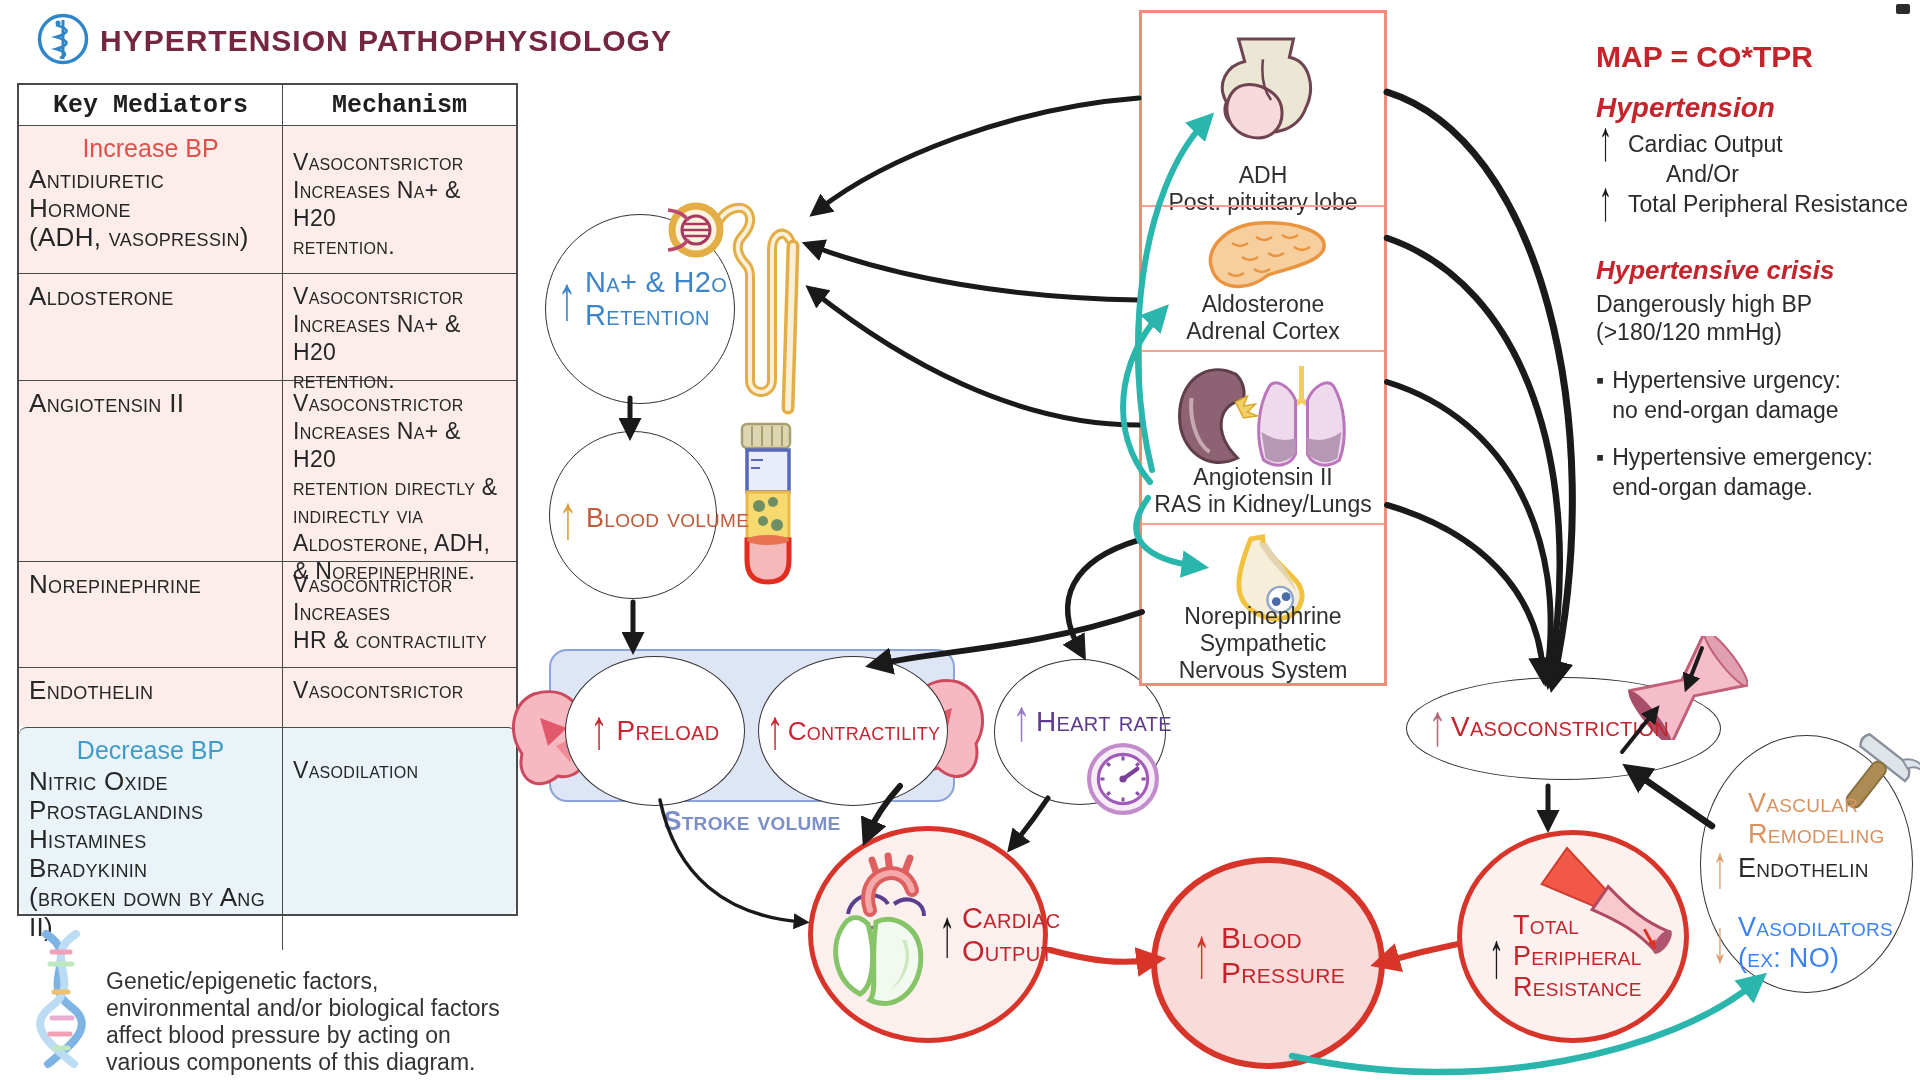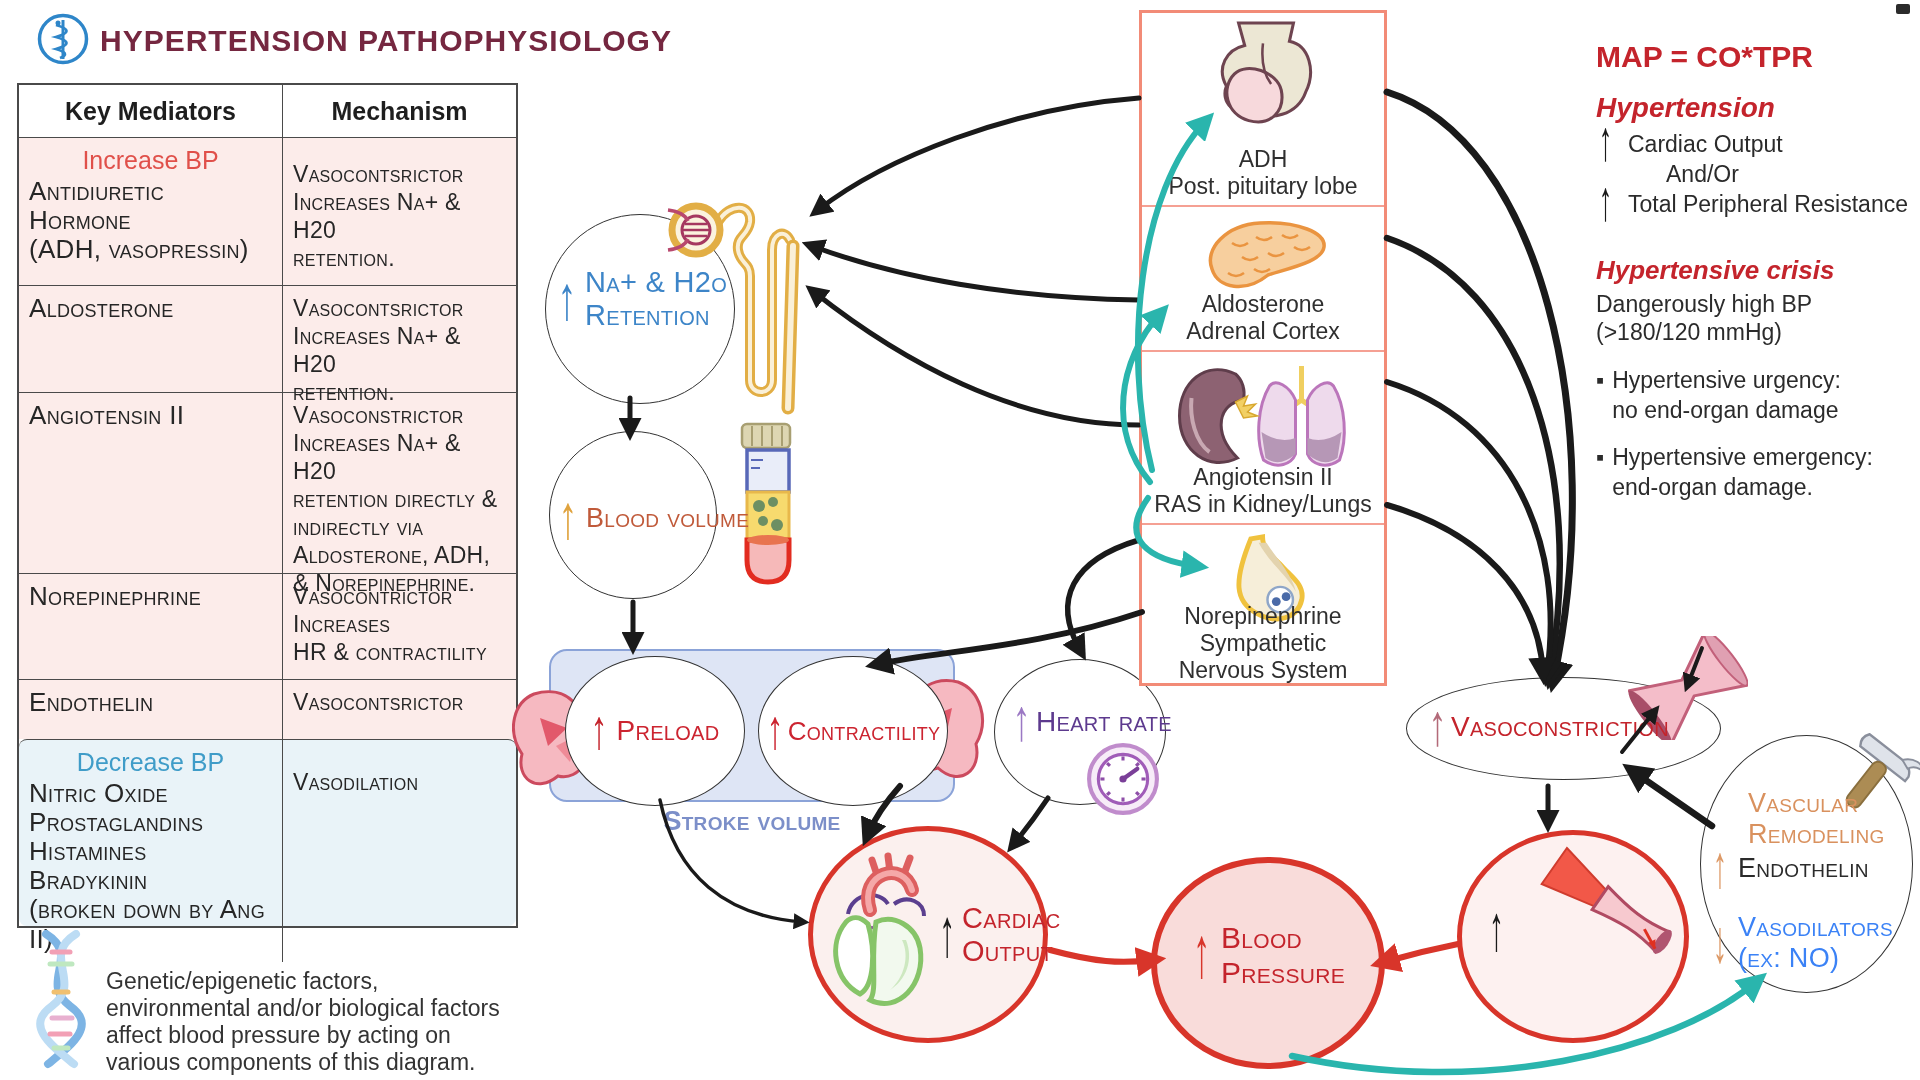--- a/index.html
+++ b/index.html
@@ -7,21 +7,21 @@
           font-family:"Liberation Sans",sans-serif;color:#2b2b2b;}
   .abs{position:absolute;}
   .pre{white-space:pre-line;}
   .sc{font-variant:small-caps;letter-spacing:.3px;}
   .ar{display:inline-block;transform:scaleY(1.55) scaleX(.95);transform-origin:50% 55%;font-weight:700;}
   .ar2{display:inline-block;transform:scaleY(1.9) scaleX(.9);transform-origin:50% 55%;font-weight:700;}
   
   .title{font-size:30px;font-weight:700;letter-spacing:1px;color:#752740;}
   
   .tbl{left:17px;top:83px;width:501px;border:2px solid #4a4a4a;background:#fff;box-sizing:border-box;}
-  .thead{display:grid;grid-template-columns:263px 1fr;height:52px;}
+  .thead{display:grid;grid-template-columns:263px 1fr;height:40px;font-family:Liberation Mono, monospace;}
   .thead>div{display:flex;align-items:center;justify-content:center;font-size:25px;font-weight:700;color:#1e1e1e;}
   .thead>div:last-child{border-left:1.5px solid #4a4a4a;}
   .trow{display:grid;grid-template-columns:263px 1fr;border-top:1.5px solid #4a4a4a;background:#fcecea;box-sizing:border-box;}
   .trow>div{padding:8px 10px;box-sizing:border-box;}
   .trow>div:last-child{border-left:1.5px solid #4a4a4a;}
   .med{font-size:26px;line-height:1.12;color:#262626;}
   .mech{font-size:23px;line-height:1.22;color:#262626;}
   .inc{color:#e0504a;font-size:25px;text-align:center;margin-bottom:2px;}
   .dec{color:#3f9cc8;font-size:25px;text-align:center;margin-bottom:2px;}
   .blue-row{background:#e9f3f8;border-radius:8px;}
@@ -269,21 +269,21 @@
   </div>
 
   <div class="abs redcirc" style="left:1151px;top:857px;width:234px;height:212px;border-width:6px;background:#f9dcda;"></div>
   <div class="abs nodelbl" style="left:1192px;top:920px;gap:10px;">
     <span class="ar2" style="font-size:38px;color:#d8352a;">↑</span>
     <span class="sc pre red-t" style="font-size:30px;line-height:35px;">Blood
 Pressure</span>
   </div>
 
   <div class="abs organbox">
-    <div class="osec" style="top:0;height:192px;">
+    <div class="osec" style="top:16px;height:192px;">
       <div class="abs" style="left:62px;top:8px;width:122px;height:124px;">
         <svg width="122" height="124" viewBox="0 0 120 122">
           <path d="M34 2 L88 2 L84 20 C104 24 110 50 100 70 C92 92 64 100 48 88 C30 94 16 80 22 64 C12 46 22 28 40 24 Z" fill="#ece7d4" stroke="#6e4450" stroke-width="3"></path>
           <path d="M30 52 C16 66 22 92 44 98 C66 104 80 88 76 68 C72 50 42 40 30 52 Z" fill="#f7d9dc" stroke="#6e4450" stroke-width="3"></path>
           <path d="M58 22 C56 40 60 54 66 62" stroke="#6e4450" stroke-width="2.5" fill="none"></path>
         </svg>
       </div>
       <div class="olbl pre">ADH
 Post. pituitary lobe</div>
     </div>
@@ -382,20 +382,23 @@
         <path d="M2 38 L58 50 L58 70 L2 82 Z" fill="#f25848" stroke="#d03c2e" stroke-width="2"></path>
         <path d="M58 46 C88 52 108 54 134 48 L134 72 C108 66 88 68 58 74 Z" fill="#f7c9cf" stroke="#b04a62" stroke-width="3"></path>
         <ellipse cx="134" cy="60" rx="6" ry="14" fill="#b05570"></ellipse>
         <path d="M112 60 L132 70" stroke="#e03020" stroke-width="3"></path>
         <path d="M132 70 l-9 -1 l4 -7 z" fill="#e03020"></path>
       </g>
     </svg>
   </div>
   <div class="abs nodelbl" style="left:1488px;top:910px;gap:8px;">
     <span class="ar2" style="font-size:34px;color:#1a1a1a;">↑</span>
+    <span class="sc pre red-t" style="font-size:27px;line-height:31px;">Total
+Peripheral
+Resistance</span>
   </div>
 
   <div class="abs circ" style="left:1700px;top:735px;width:213px;height:258px;"></div>
   <div class="abs" style="left:1832px;top:728px;width:90px;height:96px;">
     <svg width="90" height="96" viewBox="0 0 95 95">
       <g transform="rotate(38 48 48)">
         <path d="M14 18 L58 18 Q70 18 74 28 L74 34 L14 34 Q8 26 14 18 Z" fill="#dfe3ea" stroke="#8a8f9c" stroke-width="2.5"></path>
         <path d="M58 18 C66 8 78 8 82 14 C74 14 70 18 68 22 Z" fill="#dfe3ea" stroke="#8a8f9c" stroke-width="2"></path>
         <rect x="36" y="34" width="16" height="56" rx="7" fill="#ac8c54" stroke="#8a6f3e" stroke-width="2"></rect>
       </g>

